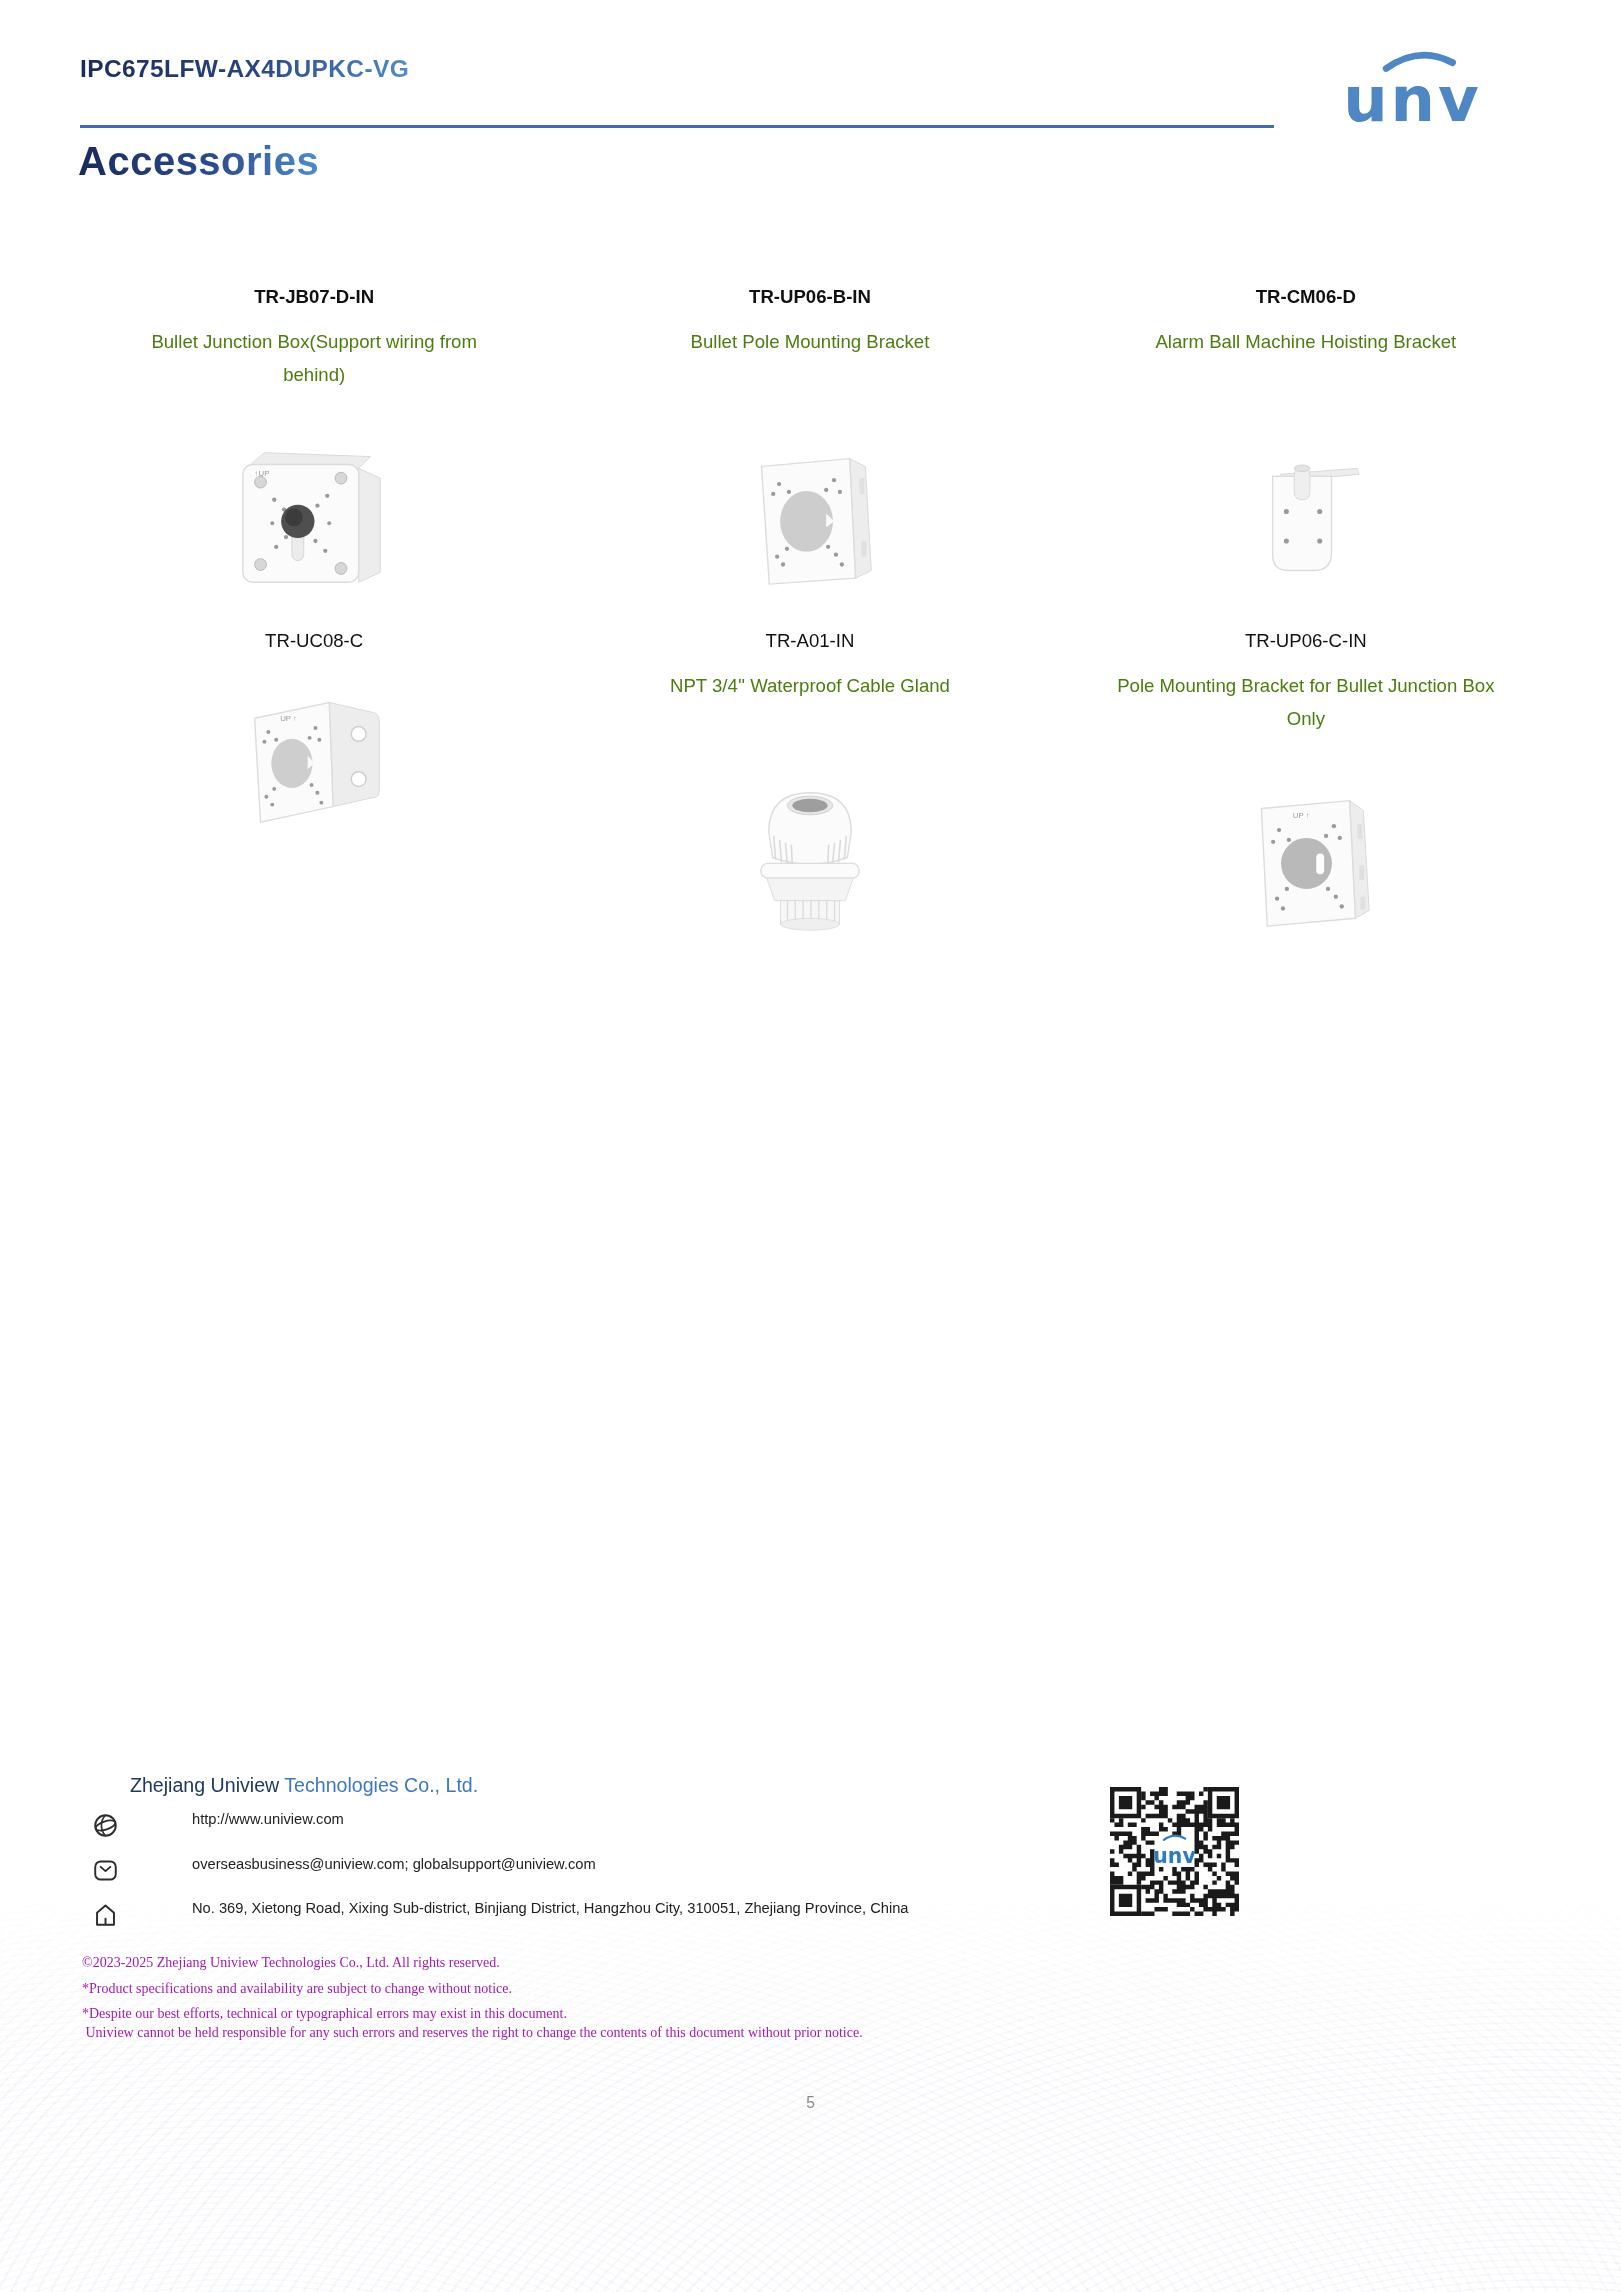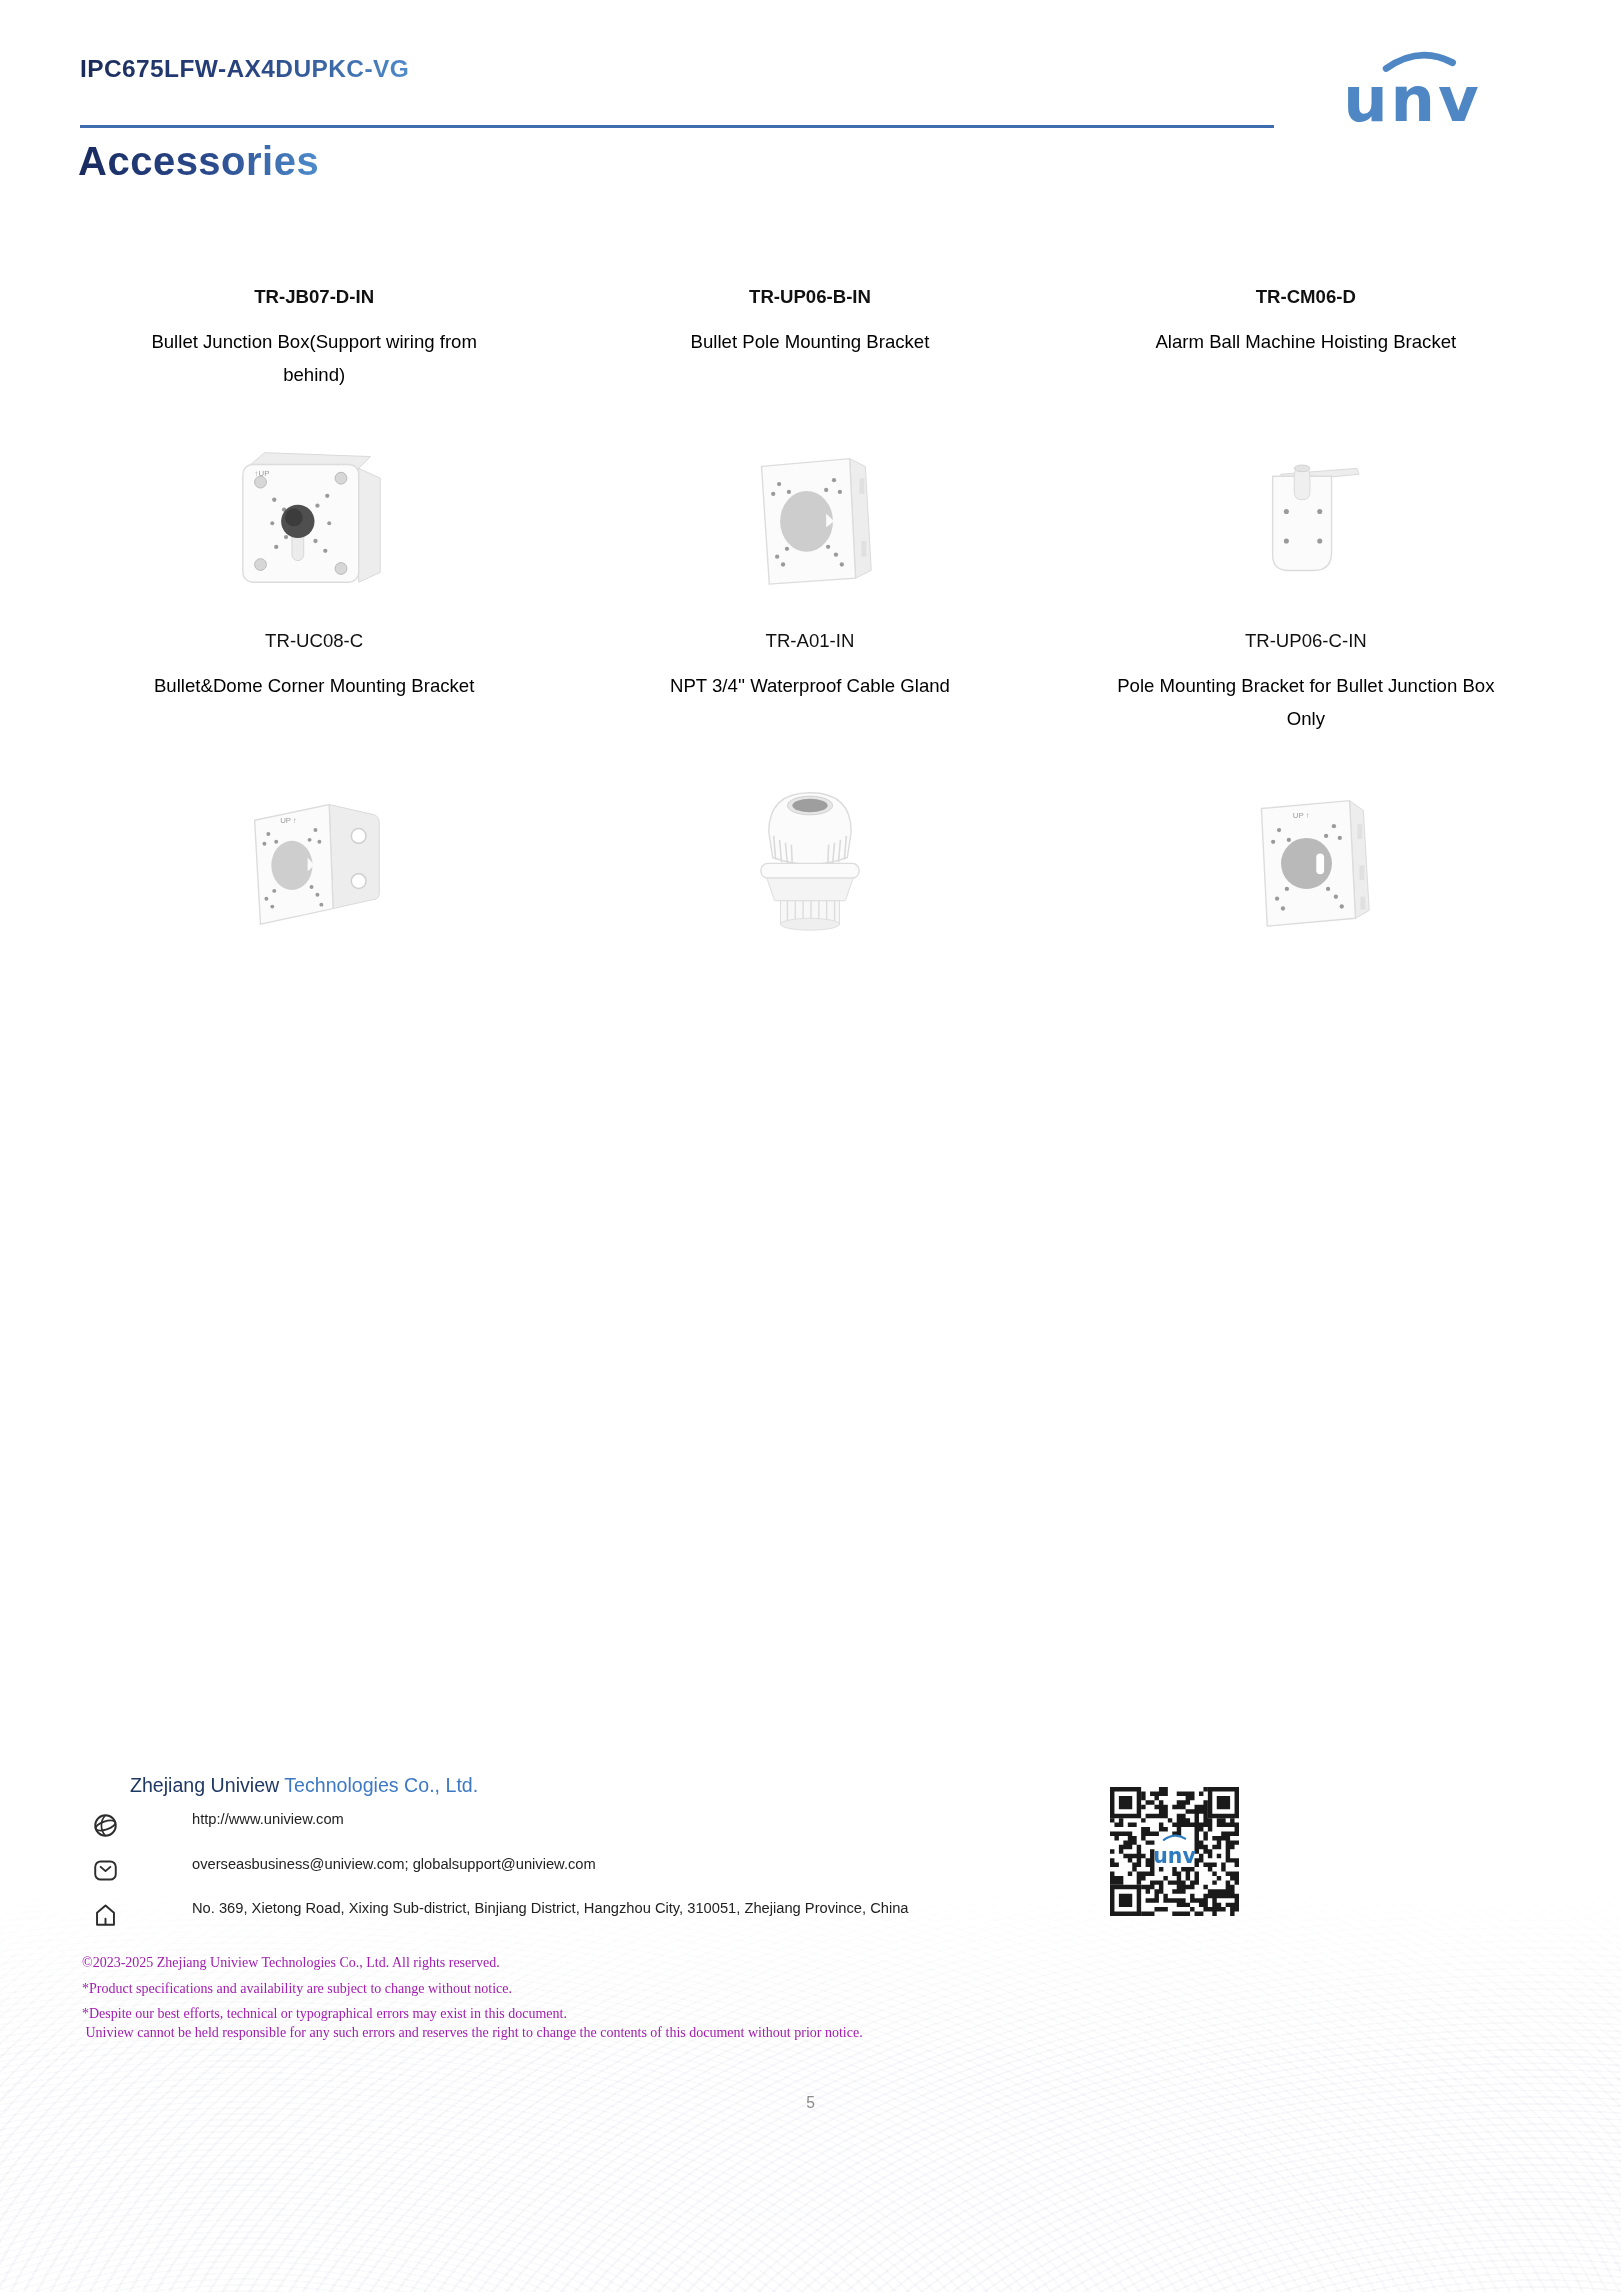--- a/index.html
+++ b/index.html
@@ -25,21 +25,21 @@
     background:linear-gradient(90deg,#182a5e 0%,#2b4a8d 55%,#4e8ccc 100%);
     -webkit-background-clip:text;background-clip:text;color:transparent;-webkit-text-fill-color:transparent;
   }
   .acc-grid{
     position:absolute;left:78px;top:286px;width:1464px;
     display:grid;grid-template-columns:repeat(3,1fr);column-gap:23.5px;row-gap:29px;
   }
   .acc-card{display:flex;flex-direction:column;align-items:center;text-align:center;}
   .acc-model{font-size:18.6px;color:#111;height:39px;display:flex;align-items:flex-start;justify-content:center;}
   .row1 .acc-model{font-weight:bold;}
-  .acc-desc{font-size:18.6px;color:#000000;line-height:33px;min-height:102px;max-width:461px;}
+  .acc-desc{font-size:18.6px;color:#4d7c0f;line-height:33px;min-height:102px;max-width:461px;}
   .acc-desc.narrow{max-width:392px;}
   .acc-img{height:174px;display:flex;align-items:center;justify-content:center;}
 
   .phl{fill:#fbfbfb;stroke:#dcdcdc;stroke-width:1.4;}
   .psd{fill:#ededed;stroke:#d9d9d9;stroke-width:1;}
   .dot{fill:#9a9a9a;}
   .uptxt{font-size:8px;fill:#9b9b9b;font-family:"Liberation Sans",sans-serif;}
 
   
   .company{position:absolute;left:130px;top:1774px;font-size:19.6px;font-weight:normal;}
@@ -146,21 +146,20 @@
           <circle class="dot" cx="40" cy="78" r="2.6"></circle>
             <circle class="dot" cx="74" cy="78" r="2.6"></circle>
           <circle class="dot" cx="40" cy="108" r="2.6"></circle>
             <circle class="dot" cx="74" cy="108" r="2.6"></circle>
         </svg>
       </div>
     </div>
 
     <div class="acc-card row2">
       <div class="acc-model">TR-UC08-C</div>
-      <div class="acc-desc">Bullet&amp;Dome Corner Mounting Bracket</div>
       <div class="acc-img">
         <svg width="162" height="159" viewBox="0 0 165 162">
           <path class="psd" d="M98 26 L142 36 Q149 37 149 45 L149 116 Q149 123 142 123 L102 132 Z" fill="#f1f1f1"></path>
           <path class="phl" d="M22 42 L98 26 L102 132 L28 148 Z"></path>
           <circle cx="128" cy="58" r="7.5" fill="#ffffff" stroke="#cfcfcf" stroke-width="1.5"></circle>
           <circle cx="128" cy="104" r="7.5" fill="#ffffff" stroke="#cfcfcf" stroke-width="1.5"></circle>
           <text class="uptxt" x="48" y="45">UP ↑</text>
           <ellipse cx="60" cy="88" rx="21" ry="25" fill="#cecece"></ellipse>
           <path d="M76 80 l7 8 l-7 6 z" fill="#fafafa"></path>
           <circle class="dot" cx="36" cy="56" r="2"></circle>

